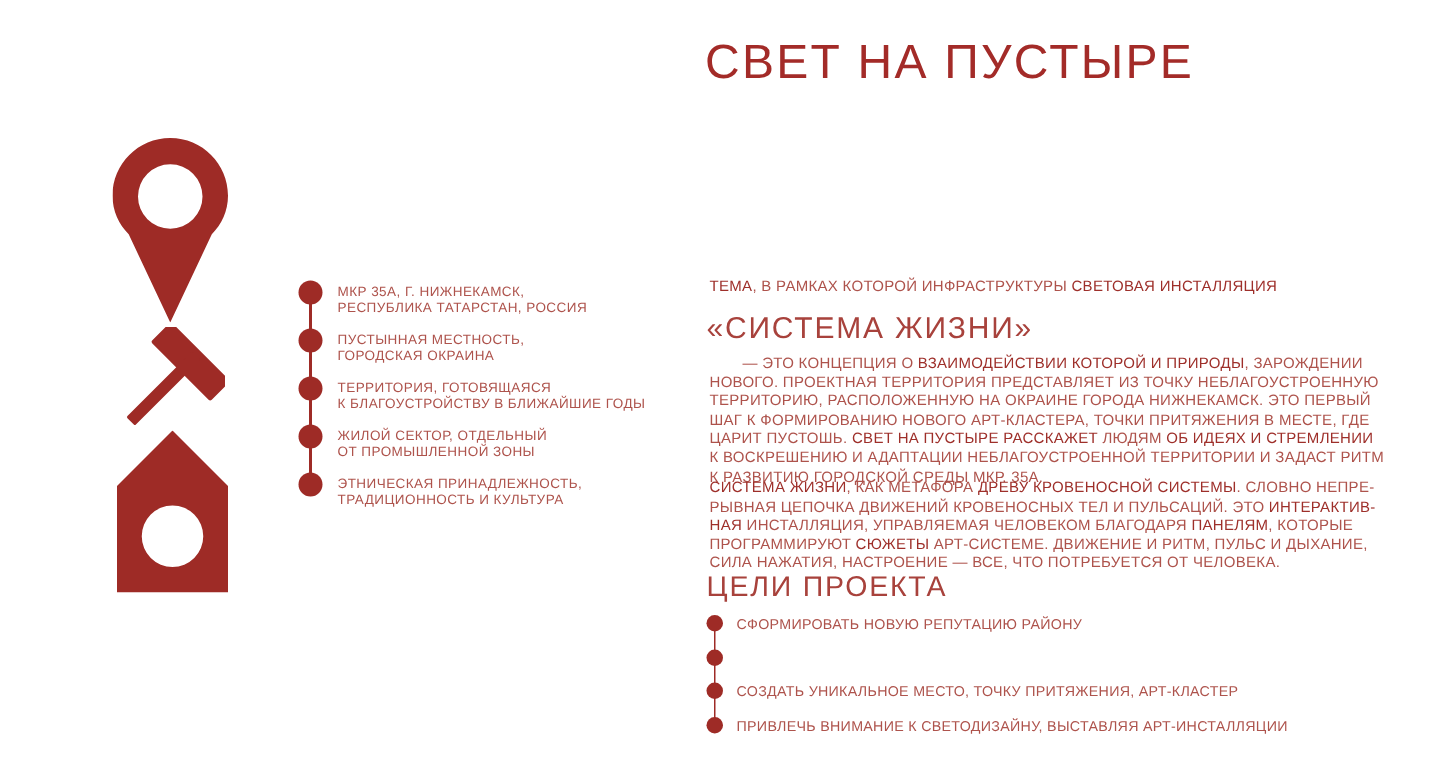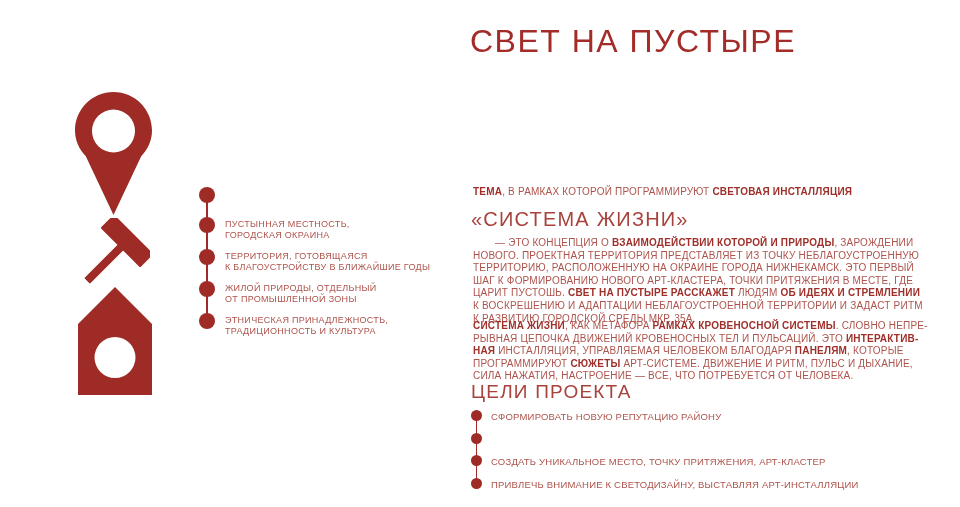--- a/index.html
+++ b/index.html
@@ -40,21 +40,21 @@
   .topic{position:absolute;left:473px;top:186px;font-size:10px;letter-spacing:0.2px;color:var(--reg);}
   .h1{
     position:absolute;left:471px;top:208px;
     font-size:20px;font-weight:400;letter-spacing:1.2px;color:var(--heading);white-space:nowrap;
   }
   .para{position:absolute;left:473px;width:440px;font-size:10px;letter-spacing:0.2px;color:var(--reg);}
   .para .line{line-height:12.6px;white-space:nowrap;}
   .para1{top:237px;}
   .para1 .line:first-child{text-indent:22px;}
   .para2{top:320px;}
-  .topic .b,.para .b{font-weight:bold;color:var(--bold);}
+  .topic .b,.para .b{font-weight:normal;color:var(--bold);}
   .h2{
     position:absolute;left:471px;top:381px;
     font-size:19px;font-weight:300;letter-spacing:1.2px;color:var(--heading);white-space:nowrap;
   }
   
   .goals{position:absolute;left:471px;top:410px;width:440px;}
   .goals .vline{position:absolute;left:4.5px;top:6px;width:1.5px;height:68px;background:var(--accent);}
   .goal{display:flex;gap:9px;height:22.5px;position:relative;}
   .goal .dot{width:11px;height:11px;border-radius:50%;background:var(--accent);flex:0 0 auto;}
   .goal .txt{font-size:9.5px;letter-spacing:0.2px;color:var(--reg);padding-top:1px;white-space:nowrap;text-align:right;}
@@ -82,60 +82,62 @@
   <svg width="74" height="108" viewBox="0 0 74 108" xmlns="http://www.w3.org/2000/svg">
     <path fill="#9E2B26" fill-rule="evenodd" d="M37,0 L74,37 L74,108 L0,108 L0,37 Z
          M37,50 a20.5,20.5 0 1 1 0,41 a20.5,20.5 0 1 1 0,-41 Z"></path>
   </svg>
 </div>
 
 <div class="facts">
   <div class="vline"></div>
   <div class="fact">
     <span class="dot"></span>
+    <span class="txt">МКР 35А, Г. НИЖНЕКАМСК,
+РЕСПУБЛИКА ТАТАРСТАН, РОССИЯ</span>
   </div>
   <div class="fact">
     <span class="dot"></span>
     <span class="txt">ПУСТЫННАЯ МЕСТНОСТЬ,
 ГОРОДСКАЯ ОКРАИНА</span>
   </div>
   <div class="fact">
     <span class="dot"></span>
     <span class="txt">ТЕРРИТОРИЯ, ГОТОВЯЩАЯСЯ
 К БЛАГОУСТРОЙСТВУ В БЛИЖАЙШИЕ ГОДЫ</span>
   </div>
   <div class="fact">
     <span class="dot"></span>
-    <span class="txt">ЖИЛОЙ ПРИРОДЫ, ОТДЕЛЬНЫЙ
+    <span class="txt">ЖИЛОЙ СЕКТОР, ОТДЕЛЬНЫЙ
 ОТ ПРОМЫШЛЕННОЙ ЗОНЫ</span>
   </div>
   <div class="fact">
     <span class="dot"></span>
     <span class="txt">ЭТНИЧЕСКАЯ ПРИНАДЛЕЖНОСТЬ,
 ТРАДИЦИОННОСТЬ И КУЛЬТУРА</span>
   </div>
 </div>
 
 <div class="topic">
-    <div class="line"><span class="b">ТЕМА</span><span>, В РАМКАХ КОТОРОЙ ПРОГРАММИРУЮТ </span><span class="b">СВЕТОВАЯ ИНСТАЛЛЯЦИЯ</span></div>
+    <div class="line"><span class="b">ТЕМА</span><span>, В РАМКАХ КОТОРОЙ ИНФРАСТРУКТУРЫ </span><span class="b">СВЕТОВАЯ ИНСТАЛЛЯЦИЯ</span></div>
   </div>
 
 <div class="h1">«СИСТЕМА ЖИЗНИ»</div>
 
 <div class="para para1">
     <div class="line"><span>— ЭТО КОНЦЕПЦИЯ О </span><span class="b">ВЗАИМОДЕЙСТВИИ КОТОРОЙ И ПРИРОДЫ</span><span>, ЗАРОЖДЕНИИ</span></div>
     <div class="line"><span>НОВОГО. ПРОЕКТНАЯ ТЕРРИТОРИЯ ПРЕДСТАВЛЯЕТ ИЗ ТОЧКУ НЕБЛАГОУСТРОЕННУЮ</span></div>
     <div class="line"><span>ТЕРРИТОРИЮ, РАСПОЛОЖЕННУЮ НА ОКРАИНЕ ГОРОДА НИЖНЕКАМСК. ЭТО ПЕРВЫЙ</span></div>
     <div class="line"><span>ШАГ К ФОРМИРОВАНИЮ НОВОГО АРТ-КЛАСТЕРА, ТОЧКИ ПРИТЯЖЕНИЯ В МЕСТЕ, ГДЕ</span></div>
     <div class="line"><span>ЦАРИТ ПУСТОШЬ. </span><span class="b">СВЕТ НА ПУСТЫРЕ РАССКАЖЕТ</span><span> ЛЮДЯМ </span><span class="b">ОБ ИДЕЯХ И СТРЕМЛЕНИИ</span></div>
     <div class="line"><span>К ВОСКРЕШЕНИЮ И АДАПТАЦИИ НЕБЛАГОУСТРОЕННОЙ ТЕРРИТОРИИ И ЗАДАСТ РИТМ</span></div>
     <div class="line"><span>К РАЗВИТИЮ ГОРОДСКОЙ СРЕДЫ МКР. 35А.</span></div>
   </div>
 <div class="para para2">
-    <div class="line"><span class="b">СИСТЕМА ЖИЗНИ</span><span>, КАК МЕТАФОРА </span><span class="b">РАМКАХ КРОВЕНОСНОЙ СИСТЕМЫ</span><span>. СЛОВНО НЕПРЕ-</span></div>
+    <div class="line"><span class="b">СИСТЕМА ЖИЗНИ</span><span>, КАК МЕТАФОРА </span><span class="b">ДРЕВУ КРОВЕНОСНОЙ СИСТЕМЫ</span><span>. СЛОВНО НЕПРЕ-</span></div>
     <div class="line"><span>РЫВНАЯ ЦЕПОЧКА ДВИЖЕНИЙ КРОВЕНОСНЫХ ТЕЛ И ПУЛЬСАЦИЙ. ЭТО </span><span class="b">ИНТЕРАКТИВ-</span></div>
     <div class="line"><span class="b">НАЯ</span><span> ИНСТАЛЛЯЦИЯ, УПРАВЛЯЕМАЯ ЧЕЛОВЕКОМ БЛАГОДАРЯ </span><span class="b">ПАНЕЛЯМ</span><span>, КОТОРЫЕ</span></div>
     <div class="line"><span>ПРОГРАММИРУЮТ </span><span class="b">СЮЖЕТЫ</span><span> АРТ-СИСТЕМЕ. ДВИЖЕНИЕ И РИТМ, ПУЛЬС И ДЫХАНИЕ,</span></div>
     <div class="line"><span>СИЛА НАЖАТИЯ, НАСТРОЕНИЕ — ВСЕ, ЧТО ПОТРЕБУЕТСЯ ОТ ЧЕЛОВЕКА.</span></div>
   </div>
 
 <div class="h2">ЦЕЛИ ПРОЕКТА</div>
 
 <div class="goals">
   <div class="vline"></div>

